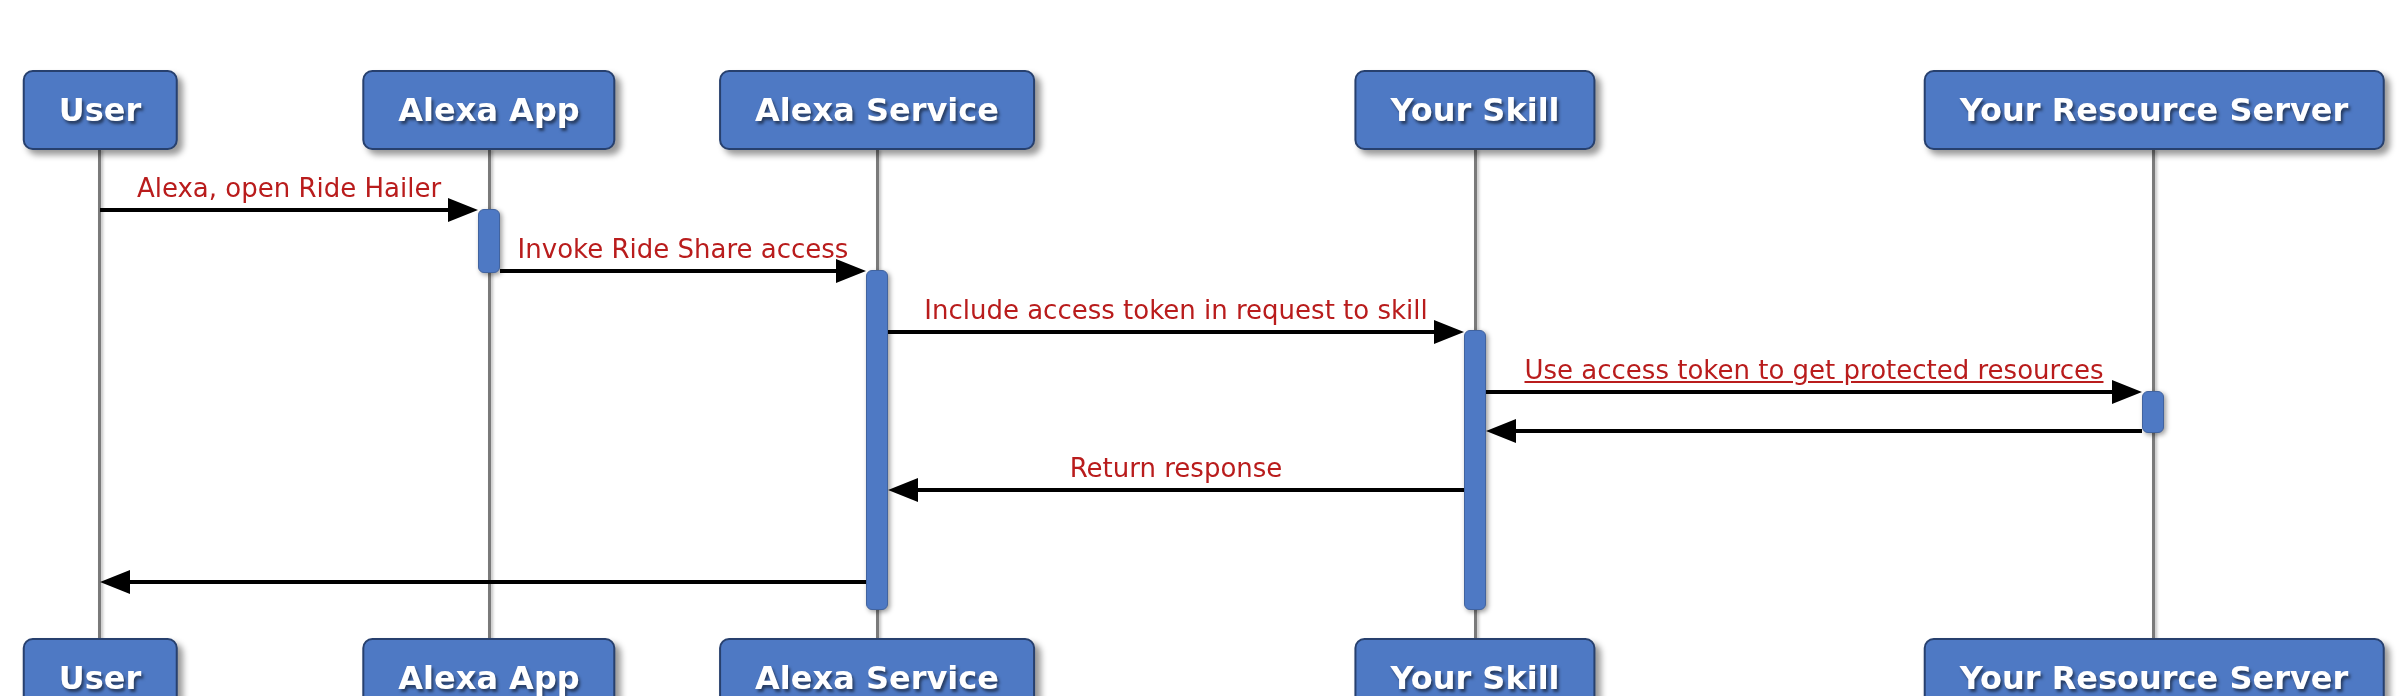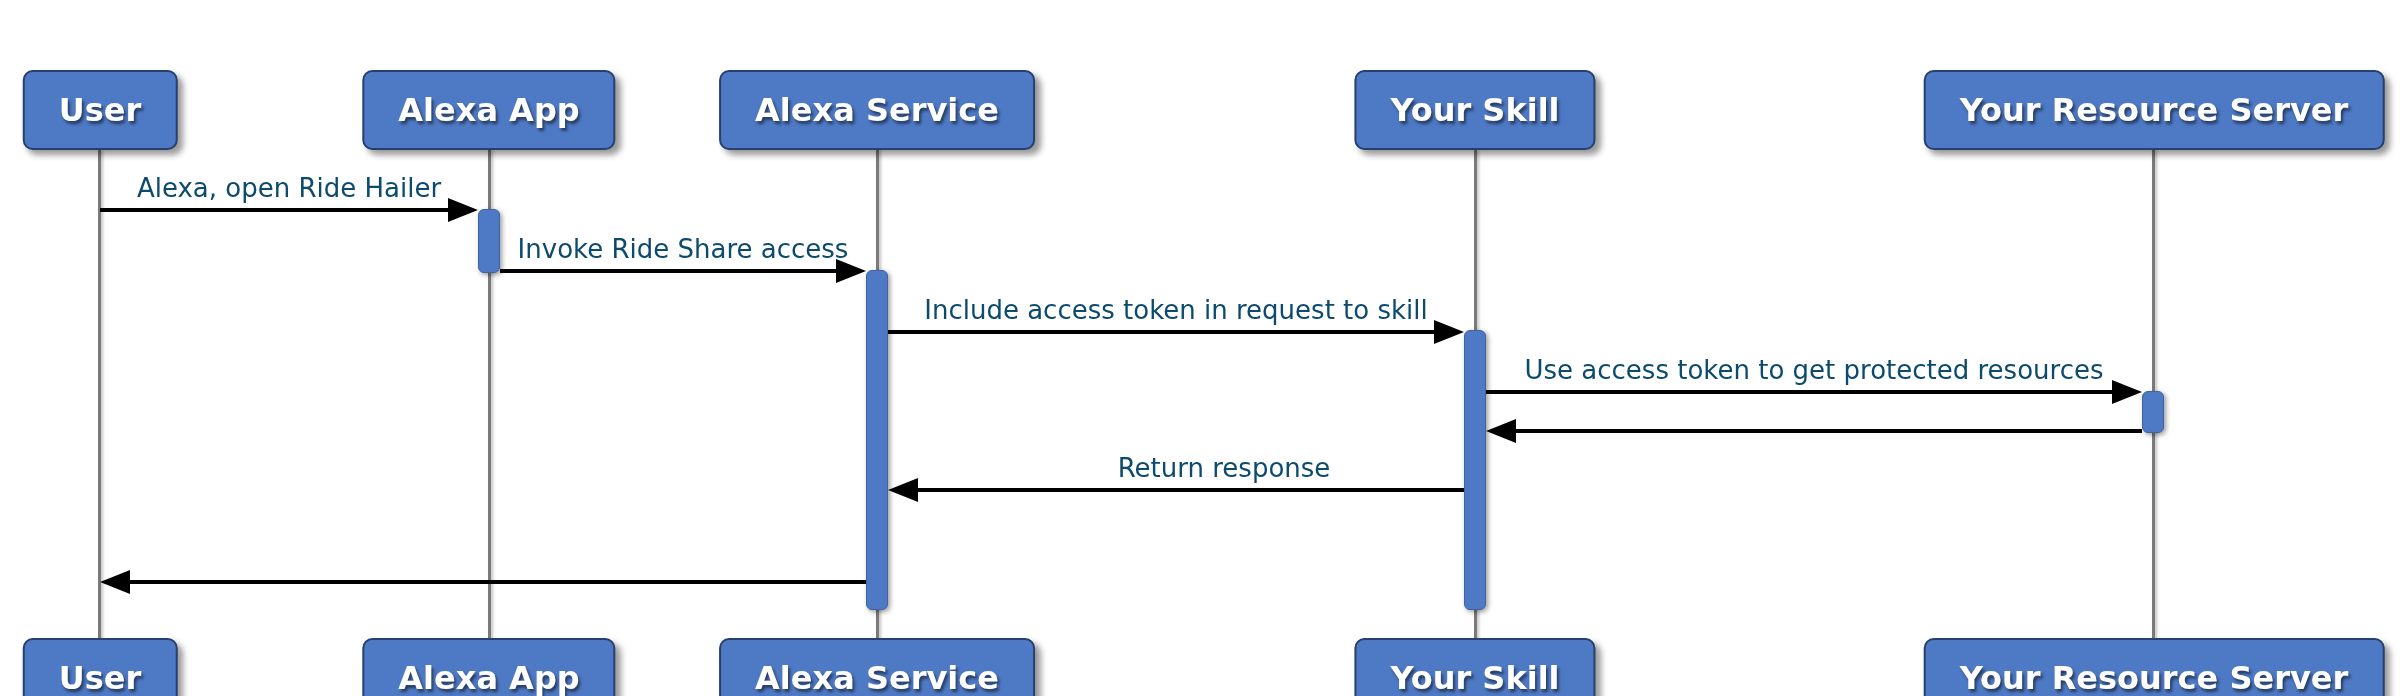--- a/index.html
+++ b/index.html
@@ -64,21 +64,21 @@
     width: 0; height: 0;
     border-top: 12px solid transparent;
     border-bottom: 12px solid transparent;
     border-right: 30px solid #000000;
   }
   .msg-label {
     position: absolute;
     transform: translateX(-50%);
     font-size: 26px;
     line-height: 32px;
-    color: #0c4a6e;
+    color: #b91c1c;
     white-space: nowrap;
     text-align: center;
   }
 </style>
 </head>
 <body>
 
 <div class="diagram">
 
   <div class="lifeline" style="left:98px;"></div>
@@ -116,32 +116,32 @@
     <div class="arrow-right" style="left:836px; top:217px;"></div>
   </div>
 
   <div>
     <div class="msg-label" style="left:1176px; top:252px;">Include access token in request to skill</div>
     <div class="msg-line" style="left:888px; top:288px; width:548px;"></div>
     <div class="arrow-right" style="left:1434px; top:278px;"></div>
   </div>
 
   <div>
-    <div class="msg-label" style="left:1814px; top:312px;">Use access token to get protected resources</div>
+    <div class="msg-label" style="left:1814px; top:312px;text-decoration:underline;">Use access token to get protected resources</div>
     <div class="msg-line" style="left:1486px; top:348px; width:628px;"></div>
     <div class="arrow-right" style="left:2112px; top:338px;"></div>
   </div>
 
   <div>
     <div class="arrow-left" style="left:1486px; top:377px;"></div>
     <div class="msg-line" style="left:1514px; top:387px; width:628px;"></div>
   </div>
 
   <div>
-    <div class="msg-label" style="left:1224px; top:410px;">Return response</div>
+    <div class="msg-label" style="left:1176px; top:410px;">Return response</div>
     <div class="arrow-left" style="left:888px; top:436px;"></div>
     <div class="msg-line" style="left:916px; top:446px; width:548px;"></div>
   </div>
 
   <div>
     <div class="msg-label" style="left:483px; top:474px;">
     </div>
     <div class="arrow-left" style="left:100px; top:528px;"></div>
     <div class="msg-line" style="left:128px; top:538px; width:738px;"></div>
   </div>

